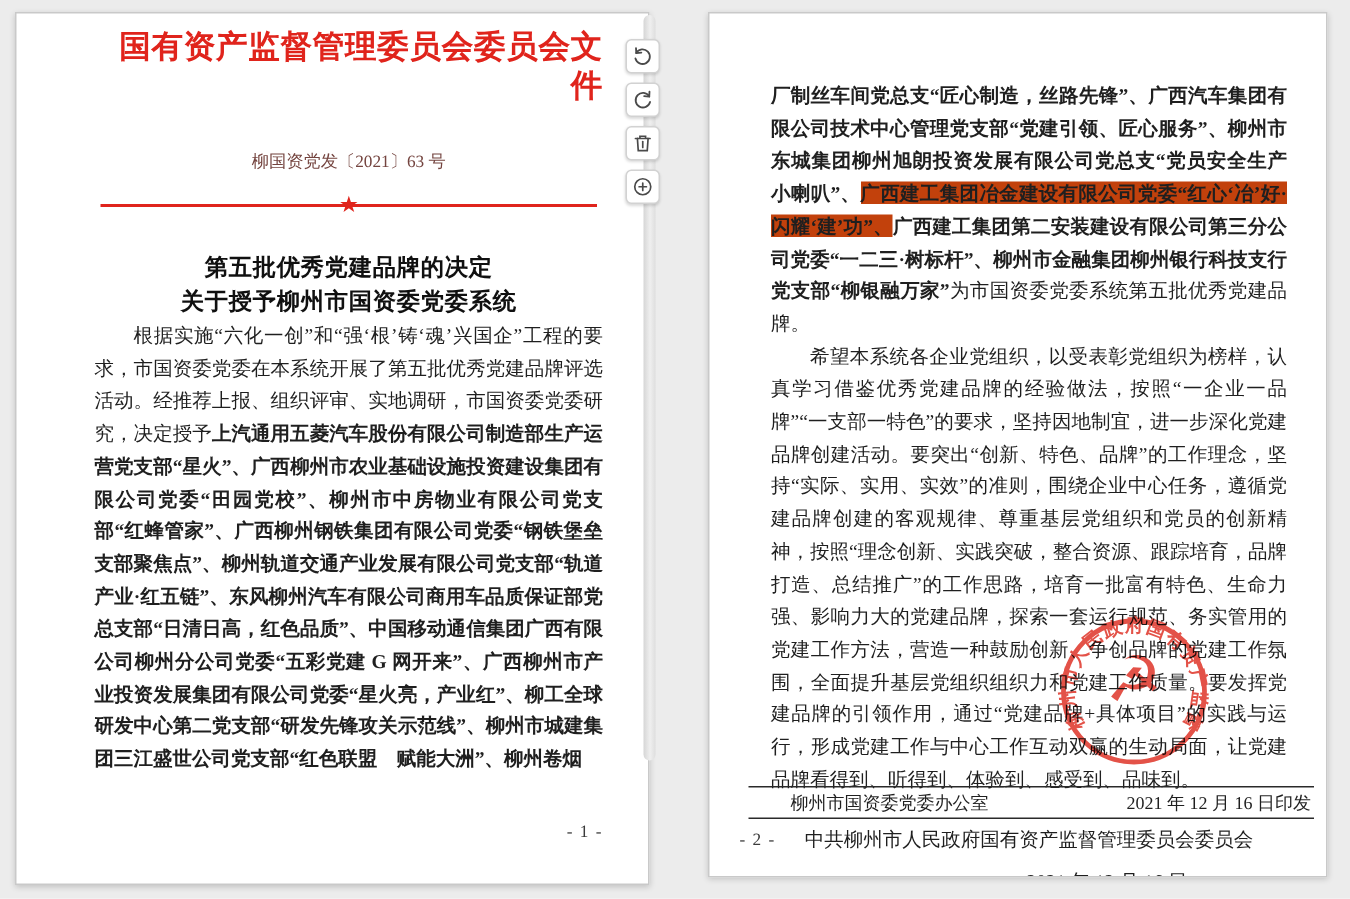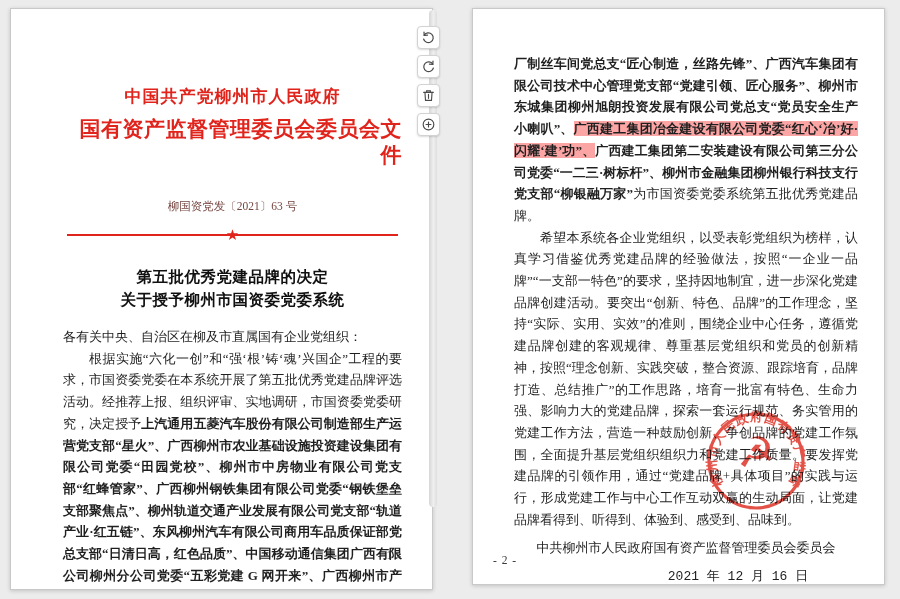--- a/index.html
+++ b/index.html
@@ -29,28 +29,28 @@
   .rh2{margin-top:9px;text-align:right;font-size:21px;font-weight:bold;color:var(--red);letter-spacing:.5px;line-height:26px;}
   .doc-no{margin-top:30px;text-align:center;font-size:11.5px;color:#74443f;line-height:16px;}
   .red-rule{margin-top:13px;position:relative;height:16px;}
   .red-rule .line{position:absolute;top:7px;left:4px;right:4px;height:2px;background:var(--red);}
   .red-rule .star{position:absolute;top:0;left:50%;transform:translateX(-50%);color:var(--red);font-size:15px;line-height:16px;}
   .doc-title{margin-top:22px;text-align:center;font-weight:bold;font-size:15.5px;line-height:23px;color:#101010;letter-spacing:.5px;}
   .body{font-size:13px;line-height:21.7px;text-align:justify;text-justify:inter-character;word-break:break-all;}
   .salutation{margin:15px 0 0;}
   .para{margin:0;text-indent:2em;}
   b{font-weight:bold;}
-  mark{background:#fca5a5;color:inherit;padding:0;}
+  mark{background:#c2410c;color:inherit;padding:0;}
   .page-no{position:absolute;font-size:11.5px;color:#3a3a3a;letter-spacing:1px;}
   .page1 .page-no{right:30px;bottom:28px;}
   .page2 .page-no{left:20px;bottom:18px;}
 
   
   .p2-content{padding:44px 26px 0 41px;}
-  .sig{margin-top:9px;position:relative;z-index:1;font-family:Liberation Mono, monospace;}
+  .sig{margin-top:20px;position:relative;z-index:1;}
   .sig-org{text-align:center;font-size:13px;line-height:20px;}
   .sig-date{text-align:center;font-size:13px;line-height:20px;margin-top:8px;position:relative;left:52px;}
   .seal{position:absolute;left:223px;top:392px;width:120px;height:120px;z-index:2;opacity:.88;mix-blend-mode:multiply;}
   .footer{
     position:absolute;left:26px;width:377px;bottom:38px;box-sizing:border-box;
     border-top:1.5px solid #2a2a2a;border-bottom:1.5px solid #2a2a2a;
     display:flex;justify-content:space-between;align-items:center;
     font-size:12px;padding:2px 2px;line-height:16px;
   }
   .footer .f-left{padding-left:26px;}
@@ -67,33 +67,31 @@
     box-shadow:0 1px 2px rgba(0,0,0,.15);
     display:flex;align-items:center;justify-content:center;cursor:pointer;padding:0;
   }
   .tb-btn svg{display:block;}
 </style>
 </head>
 <body>
 
 <div class="page page1">
   <div class="p1-content">
-    <div class="rh1">中国共产党柳州市人民政府</div>
     <div class="rh2">国有资产监督管理委员会委员会文件</div>
     <div class="doc-no">柳国资党发〔2021〕63 号</div>
     <div class="red-rule">
       <div class="line"></div>
       <span class="star">★</span>
     </div>
     <div class="doc-title">
       <div>第五批优秀党建品牌的决定</div>
       <div>关于授予柳州市国资委党委系统</div>
     </div>
     <div class="body">
-      <p class="salutation">各有关中央、自治区在柳及市直属国有企业党组织：</p>
       <p class="para"><span>根据实施“六化一创”和“强‘根’铸‘魂’兴国企”工程的要求，市国资委党委在本系统开展了第五批优秀党建品牌评选活动。经推荐上报、组织评审、实地调研，市国资委党委研究，决定授予</span><b>上汽通用五菱汽车股份有限公司制造部生产运营党支部“星火”、广西柳州市农业基础设施投资建设集团有限公司党委“田园党校”、柳州市中房物业有限公司党支部“红蜂管家”、广西柳州钢铁集团有限公司党委“钢铁堡垒支部聚焦点”、柳州轨道交通产业发展有限公司党支部“轨道产业·红五链”、东风柳州汽车有限公司商用车品质保证部党总支部“日清日高，红色品质”、中国移动通信集团广西有限公司柳州分公司党委“五彩党建 G 网开来”、广西柳州市产业投资发展集团有限公司党委“星火亮，产业红”、柳工全球研发中心第二党支部“研发先锋攻关示范线”、柳州市城建集团三江盛世公司党支部“红色联盟　赋能大洲”、柳州卷烟</b></p>
     </div>
   </div>
   <div class="page-no">- 1 -</div>
 </div>
 
 <div class="gap-track"></div>
 <div class="toolbar">
   <button class="tb-btn">
     <span>
@@ -148,14 +146,18 @@
     <defs>
       <path id="ringPath" d="M 27.2 82.9 A 40 40 0 1 1 92.8 82.9" fill="none"></path>
     </defs>
     <circle cx="60" cy="60" r="47" fill="none" stroke="#e03a2e" stroke-width="3.2"></circle>
     <text font-size="12.5" fill="#e03a2e" font-weight="bold" letter-spacing="1">
       <textPath href="#ringPath" startOffset="0">柳州市人民政府国有资产监督管理委员会</textPath>
     </text>
     <text x="60" y="66" text-anchor="middle" font-size="42" fill="#e03a2e" font-family="'DejaVu Sans',sans-serif">☭</text>
   </svg>
 
+  <div class="footer">
+    <span class="f-left">柳州市国资委党委办公室</span>
+    <span class="f-right">2021 年 12 月 16 日印发</span>
+  </div>
   <div class="page-no">- 2 -</div>
 </div>
 
 </body></html>

